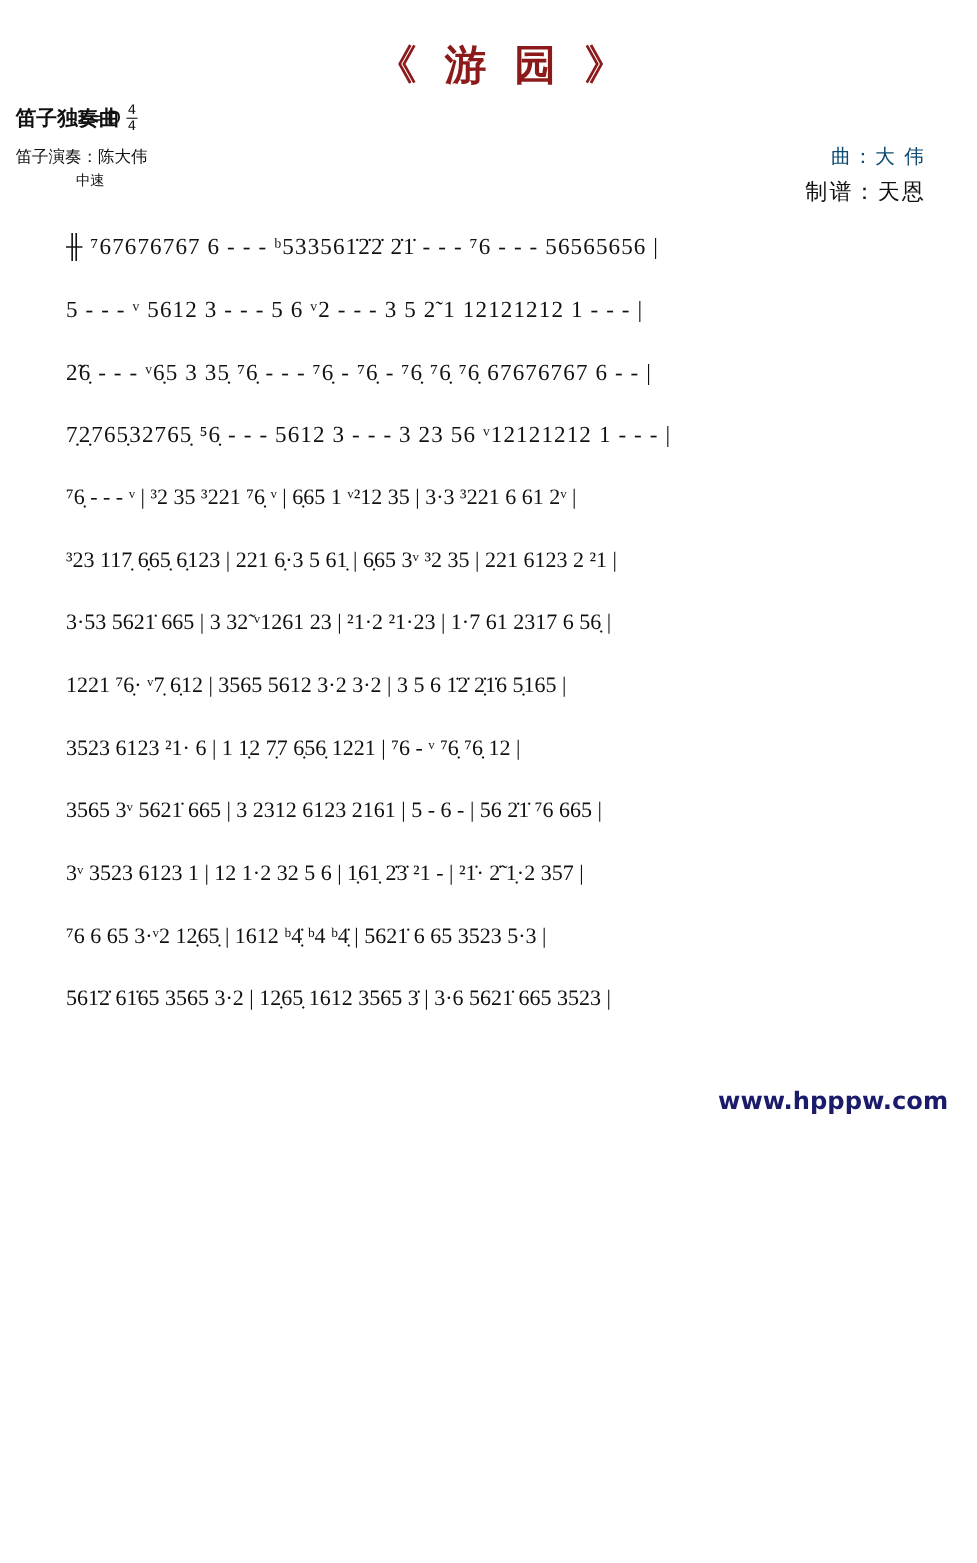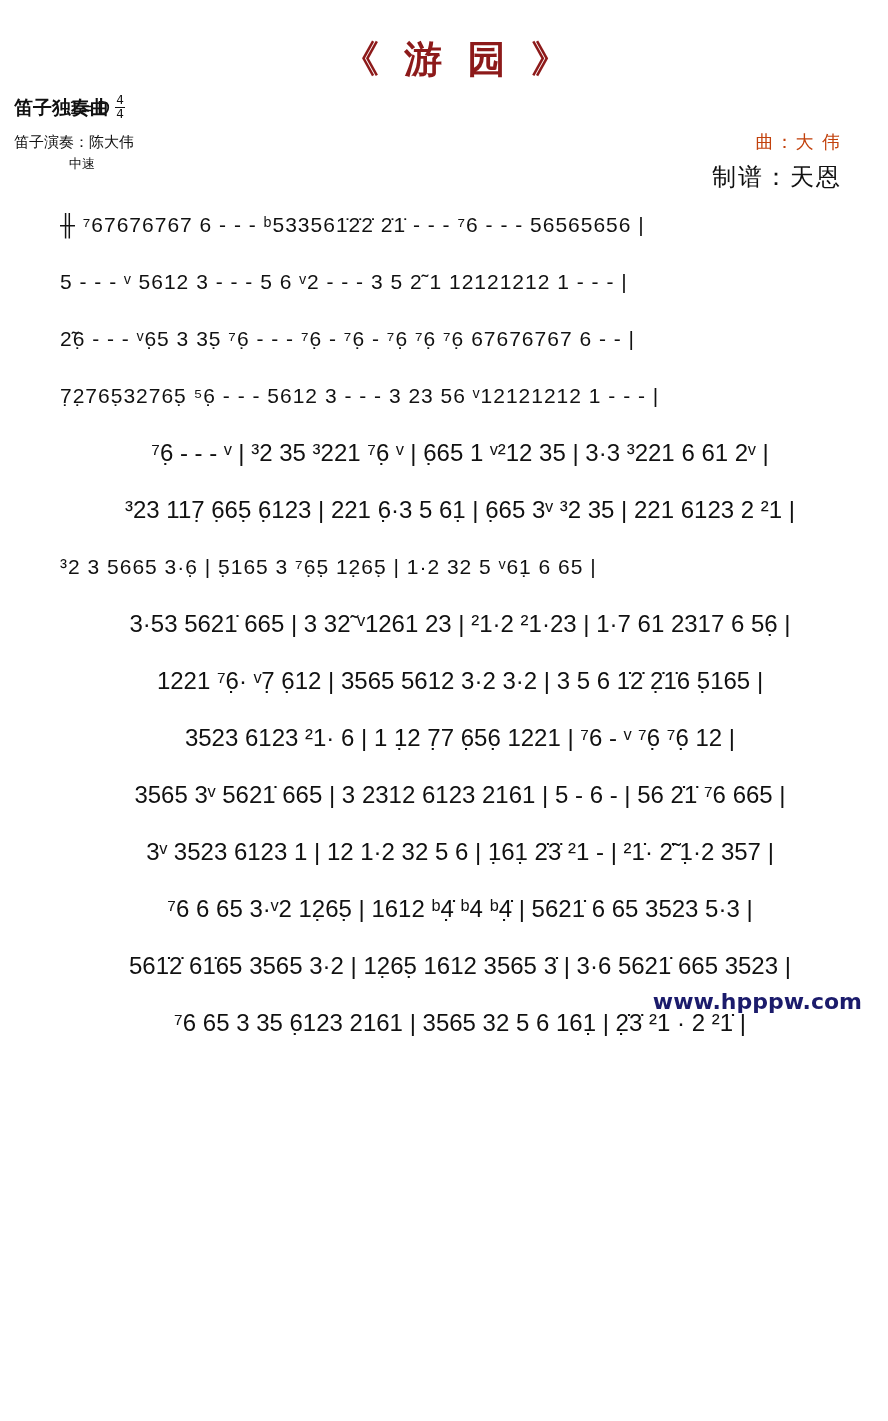--- a/index.html
+++ b/index.html
@@ -80,48 +80,48 @@
     left: 55px;
     font-size: 13px;
     color: #111;
   }
   .composer {
     position: absolute;
     top: 130px;
     right: 60px;
     font-size: 18px;
     text-align: center;
-    color: #c2410c;
+    color: #0c4a6e;
     letter-spacing: 2px;
   }
   .engraver {
     position: absolute;
     top: 161px;
     right: 60px;
-    font-size: 24px;
+    font-size: 20px;
     color: #111;
     letter-spacing: 2px;
   }
   .score {
     position: absolute;
     top: 196px;
     left: 46px;
     width: 800px;
   }
   .staff-line {
-    font-family: Liberation Sans, sans-serif;
+    font-family: Liberation Serif, serif;
     font-size: 21px;
     color: #111;
     height: 57px;
     line-height: 57px;
     white-space: nowrap;
     letter-spacing: 1px;
     overflow: hidden;
   }
-  .staff-line.tight { letter-spacing: 0px; font-size: 24px; text-align: center; }
+  .staff-line.tight { letter-spacing: 0px; font-size: 20px; }
   .watermark {
     position: absolute;
     right: 40px;
     bottom: 28px;
     font-family: "DejaVu Sans", sans-serif;
     font-size: 22px;
     font-weight: bold;
     color: #1b1b6b;
     letter-spacing: 0px;
   }
@@ -148,26 +148,24 @@
   <div class="composer">曲：大  伟</div>
   <div class="engraver">制谱：天恩</div>
 
   <div class="score">
     <div class="staff-line">╫ ⁷67676767 6 - - - ᵇ533561̇2̇2̇ 2̇1̇ - - - ⁷6 - - - 56565656 |</div>
     <div class="staff-line">5 - - - ᵛ 5612 3 - - -  5  6 ᵛ2 - - -  3  5 2̃  1  12121212  1 - - - |</div>
     <div class="staff-line">2̃6̣ - - - ᵛ6̣5 3 35̣ ⁷6̣ - - - ⁷6̣ - ⁷6̣ - ⁷6̣ ⁷6̣ ⁷6̣ 67676767 6 - - |</div>
     <div class="staff-line">7̣2̣765̣32765̣ ⁵6̣ - - - 5612 3 - - - 3  23  56 ᵛ12121212  1 - - - |</div>
     <div class="staff-line tight">⁷6̣ - - - ᵛ | ³2  35 ³221 ⁷6̣ ᵛ | 6̣65 1 ᵛ²12  35 | 3·3 ³221  6 61  2ᵛ |</div>
     <div class="staff-line tight">³23 117̣ 6̣65̣ 6̣123 | 221 6̣·3  5 61̣ | 6̣65 3ᵛ ³2 35 | 221  6123 2 ²1 |</div>
-    <div class="staff-line">³2 3  5665  3·6̣ | 5̣165  3 ⁷6̣5̣ 12̣65̣ | 1·2 32  5 ᵛ61̣  6 65 |</div>
     <div class="staff-line tight">3·53 5621̇ 665 | 3 32̃ ᵛ1261 23 | ²1·2 ²1·23 | 1·7 61 2317 6 56̣ |</div>
     <div class="staff-line tight">1221 ⁷6̣· ᵛ7̣ 6̣12 | 3565 5612 3·2 3·2 | 3 5  6 1̇2̇ 2̣̇1̇6 5̣165 |</div>
     <div class="staff-line tight">3523  6123  ²1· 6 | 1 1̣2  7̣7  6̣56̣  1221 | ⁷6  - ᵛ ⁷6̣ ⁷6̣ 12 |</div>
     <div class="staff-line tight">3565 3ᵛ 5621̇ 665 | 3 2312 6123 2161 | 5 - 6 - | 56 2̇1̇ ⁷6 665 |</div>
     <div class="staff-line tight">3ᵛ 3523  6123  1 | 12 1·2  32 5 6 | 1̣61̣ 2̇3̇ ²1 - | ²1̇· 2̃̇ 1̣·2 357 |</div>
     <div class="staff-line tight">⁷6  6 65  3·ᵛ2  12̣65̣ | 1612 ᵇ4̣̇ ᵇ4 ᵇ4̣̇ | 5621̇  6 65  3523  5·3 |</div>
     <div class="staff-line tight">561̇2̇ 61̇65 3565 3·2 | 12̣65̣ 1612 3565 3̇ | 3·6 5621̇ 665 3523 |</div>
-    <div class="staff-line tight">⁷6 65  3 35  6̣123  2161 | 3565  32  5  6  161̣ | 2̣̇3̇ ²1 · 2 ²1̇ |</div>
   </div>
 
   <div class="watermark">www.hpppw.com</div>
 
 </div>
 
 </body></html>

